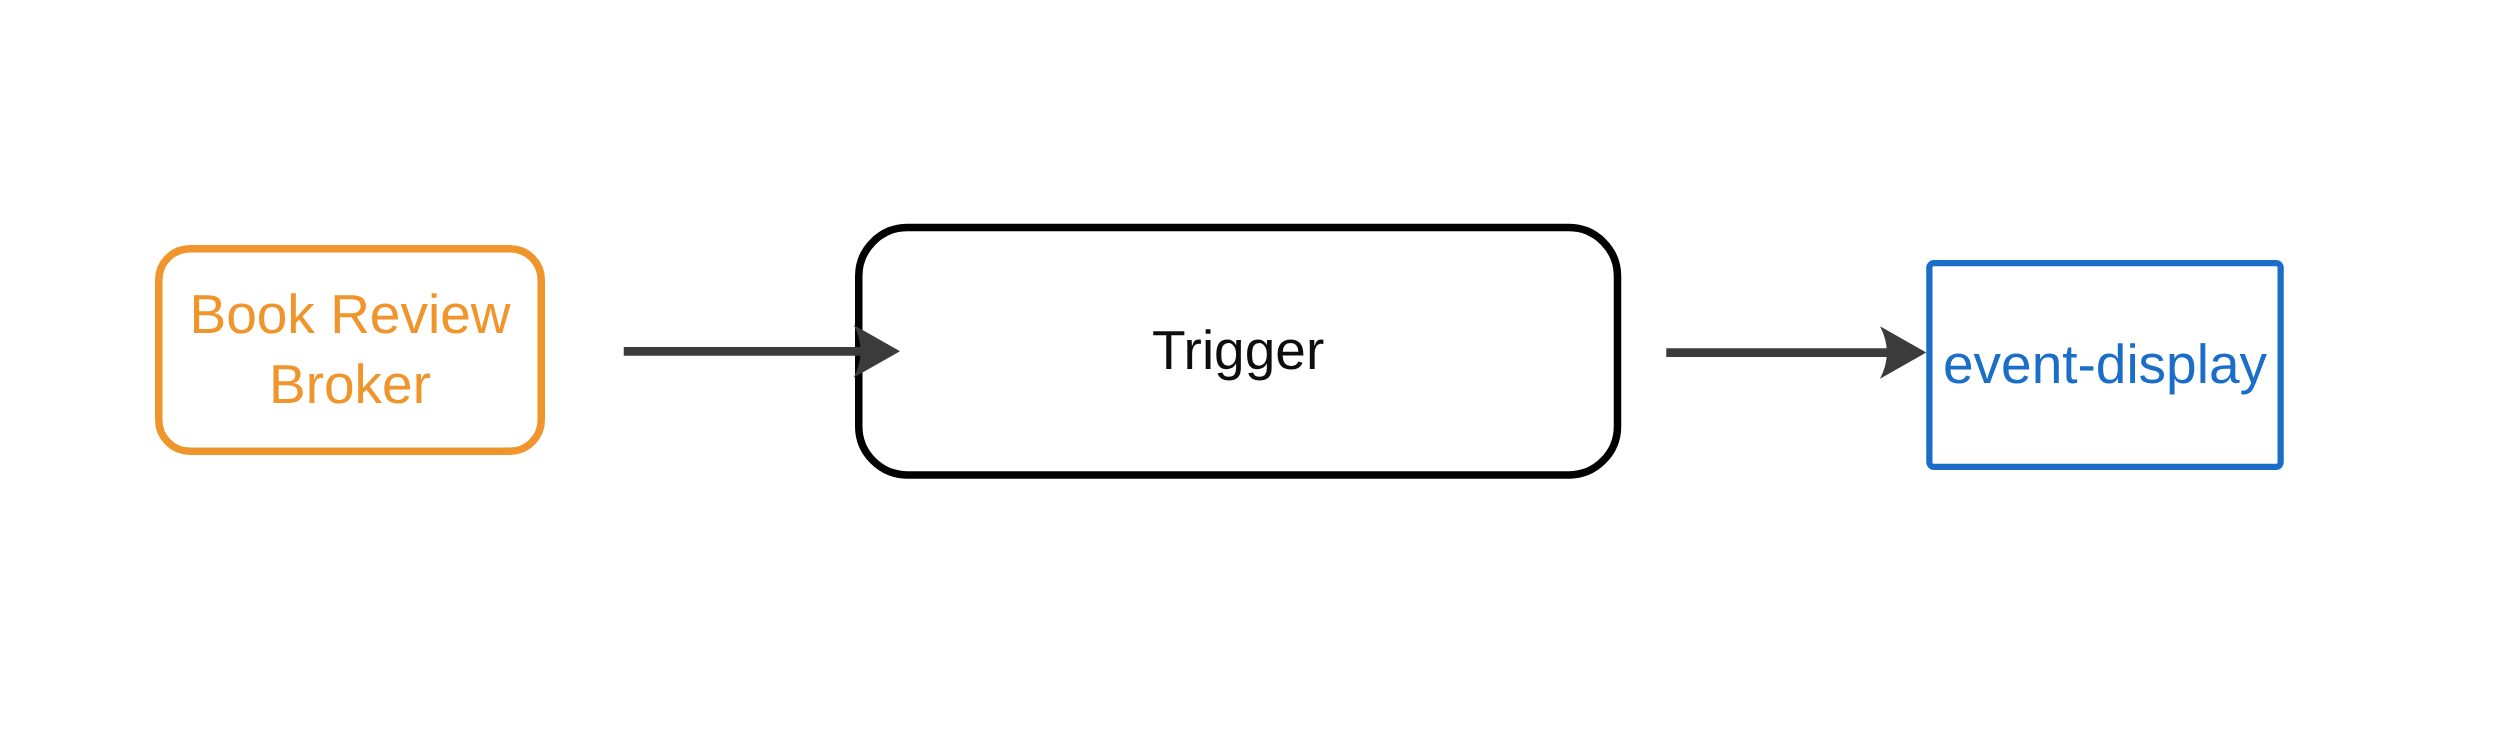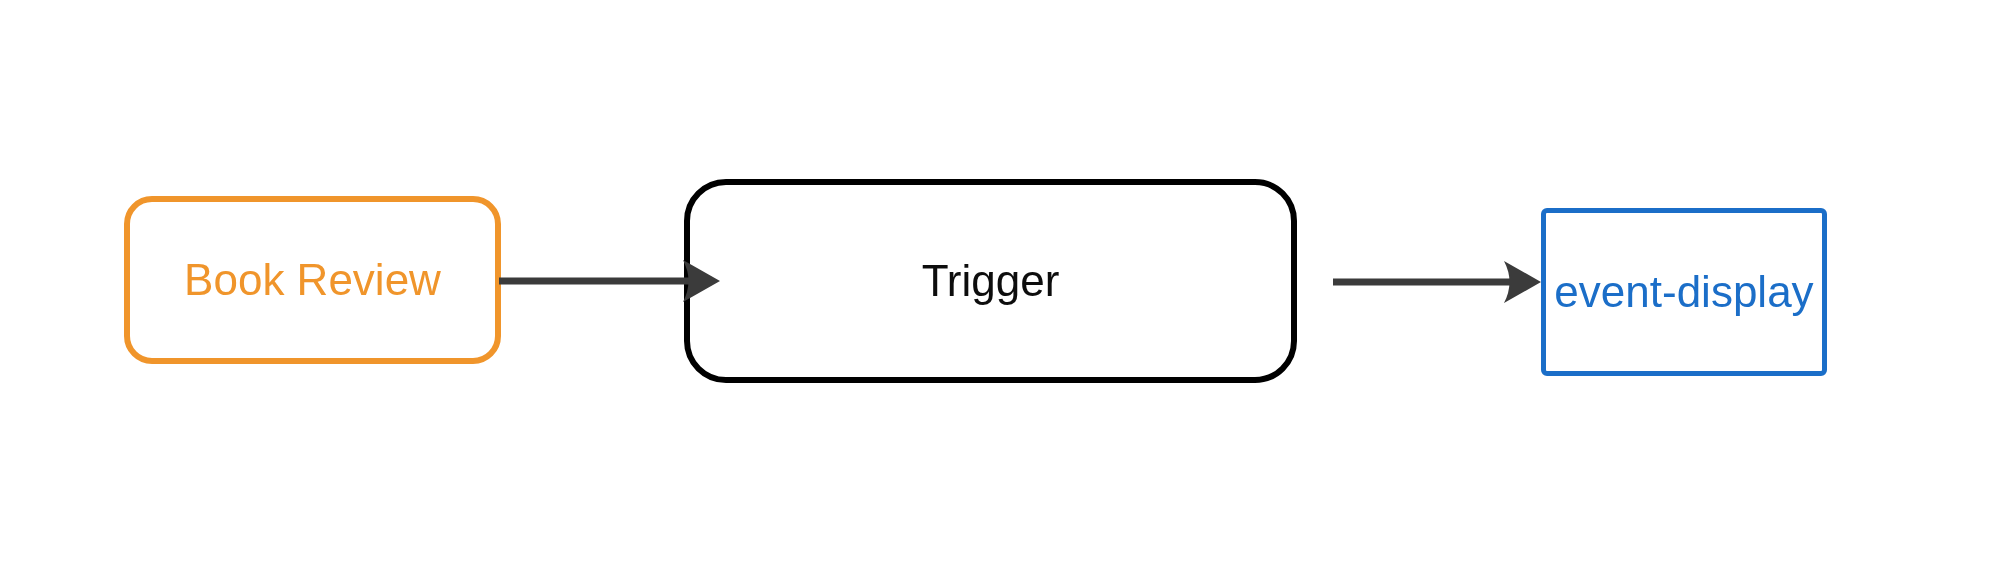--- a/index.html
+++ b/index.html
@@ -23,21 +23,21 @@
     align-items: center;
     justify-content: center;
     text-align: center;
     font-size: 44px;
     line-height: 56px;
     white-space: nowrap;
   }
   .node-broker {
     left: 124px;
     top: 196px;
-    width: 377px;
+    width: 312px;
     height: 168px;
     border: 6px solid var(--broker, #f0952b);
     border-radius: 28px;
     color: var(--broker, #f0952b);
   }
   .node-trigger {
     left: 684px;
     top: 179px;
     width: 613px;
     height: 204px;
@@ -72,20 +72,21 @@
     stroke: none;
   }
 </style>
 </head>
 <body>
 
 <div class="canvas">
 
   <div class="node node-broker">
     <span>Book Review</span>
+    <span>Broker</span>
   </div>
 
   <div class="node node-trigger">
     <span>Trigger</span>
   </div>
 
   <div class="node node-event-display">
     <span>event-display</span>
   </div>
 

